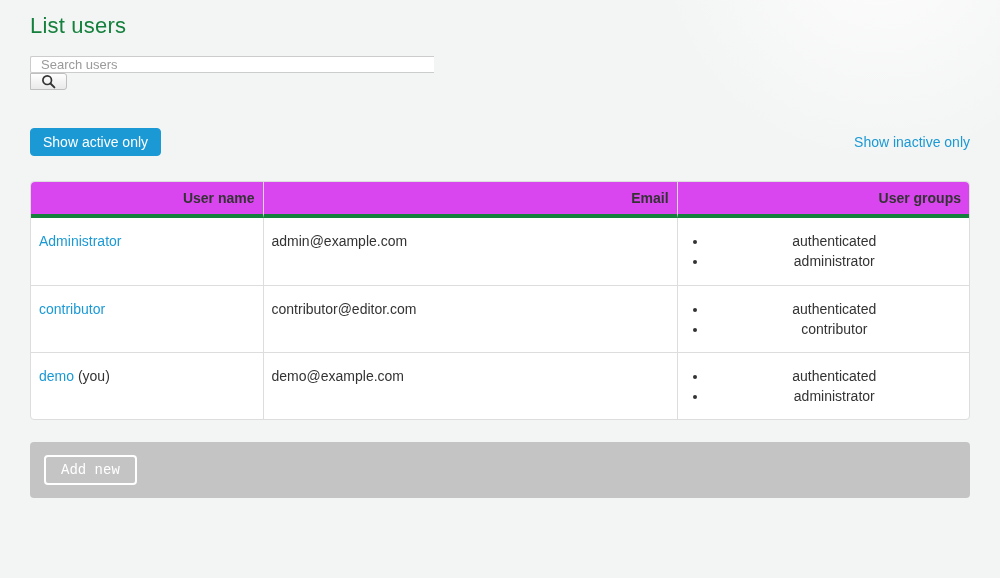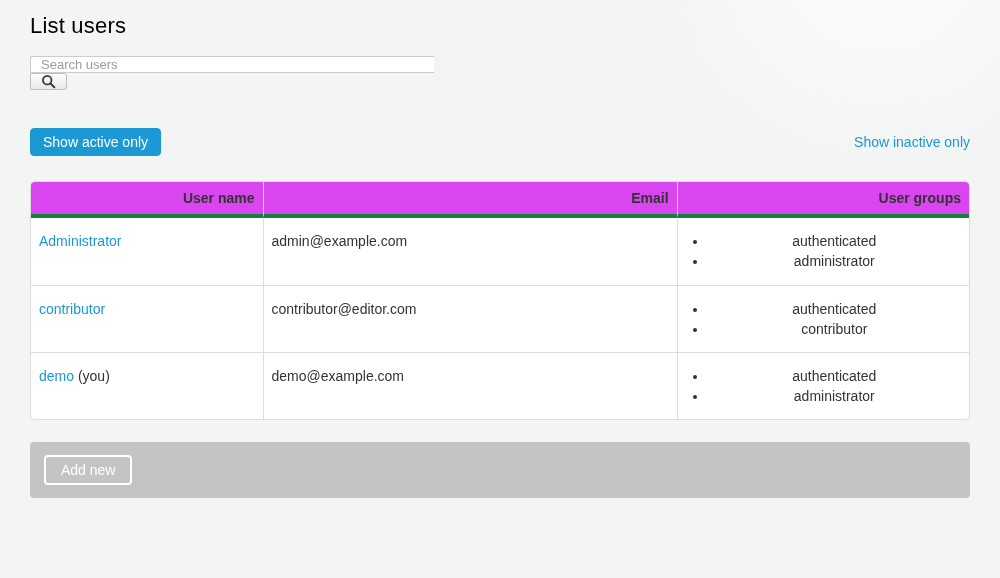--- a/index.html
+++ b/index.html
@@ -10,21 +10,21 @@
     font-family: "Liberation Sans", "DejaVu Sans", sans-serif;
     background: radial-gradient(circle 300px at 88% -60px, #fdfdfd, rgba(253,253,253,0) 75%), #f3f4f4;
     color: #333333;
     overflow: hidden;
   }
   .container { padding: 0 30px; }
 
   h1.page-title {
     font-size: 22px;
     font-weight: 500;
-    color: #000000;
+    color: #15803d;
     margin: 13px 0 17px 0;
     letter-spacing: 0.2px;
   }
 
   
   .search-row { display: flex; width: 404px; height: 29px; flex-direction: column; }
   .search-input {
     flex: 1;
     height: 29px;
     border: 1px solid #cccccc;
@@ -121,21 +121,21 @@
     display: flex;
     align-items: center;
     padding: 0 14px;
   }
   .add-new-btn {
     background: transparent;
     border: 2px solid #ffffff;
     border-radius: 4px;
     color: #ffffff;
     font-size: 14px;
-    font-family: Liberation Sans, sans-serif;
+    font-family: Liberation Mono, monospace;
     padding: 5px 15px;
     height: 30px;
     cursor: pointer;
   }
 </style>
 </head>
 <body>
 
 <div class="container">
 

